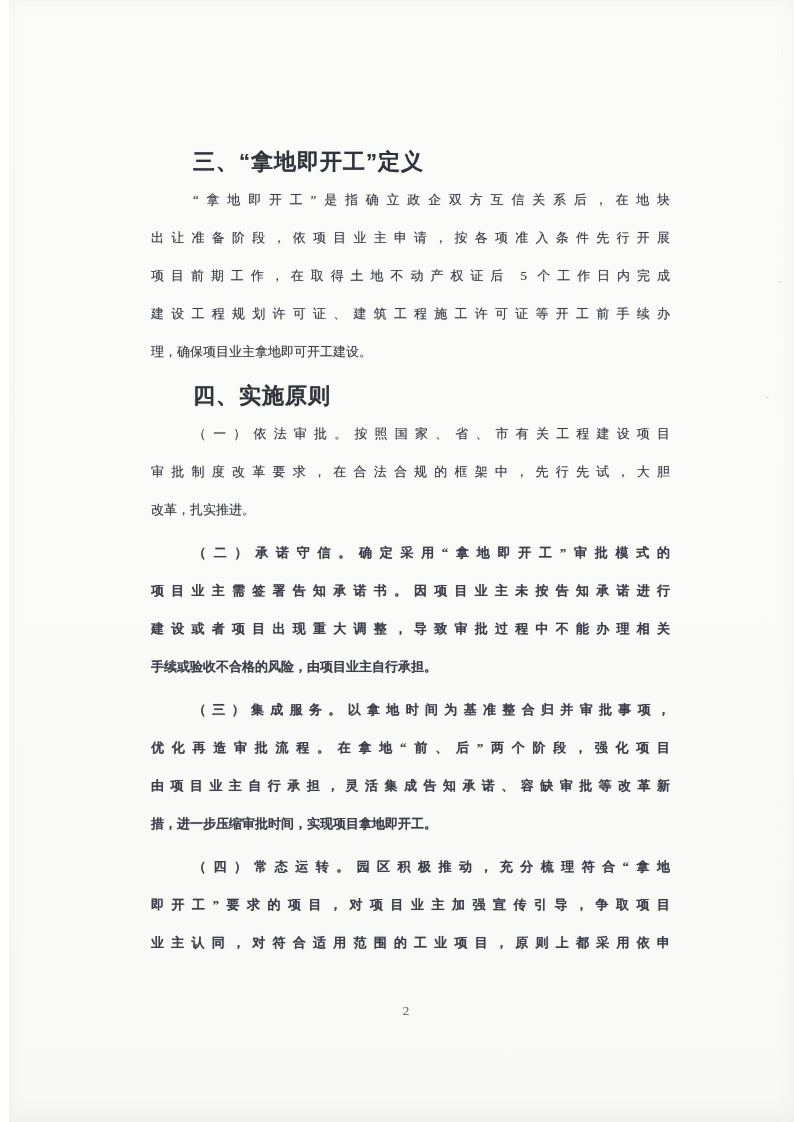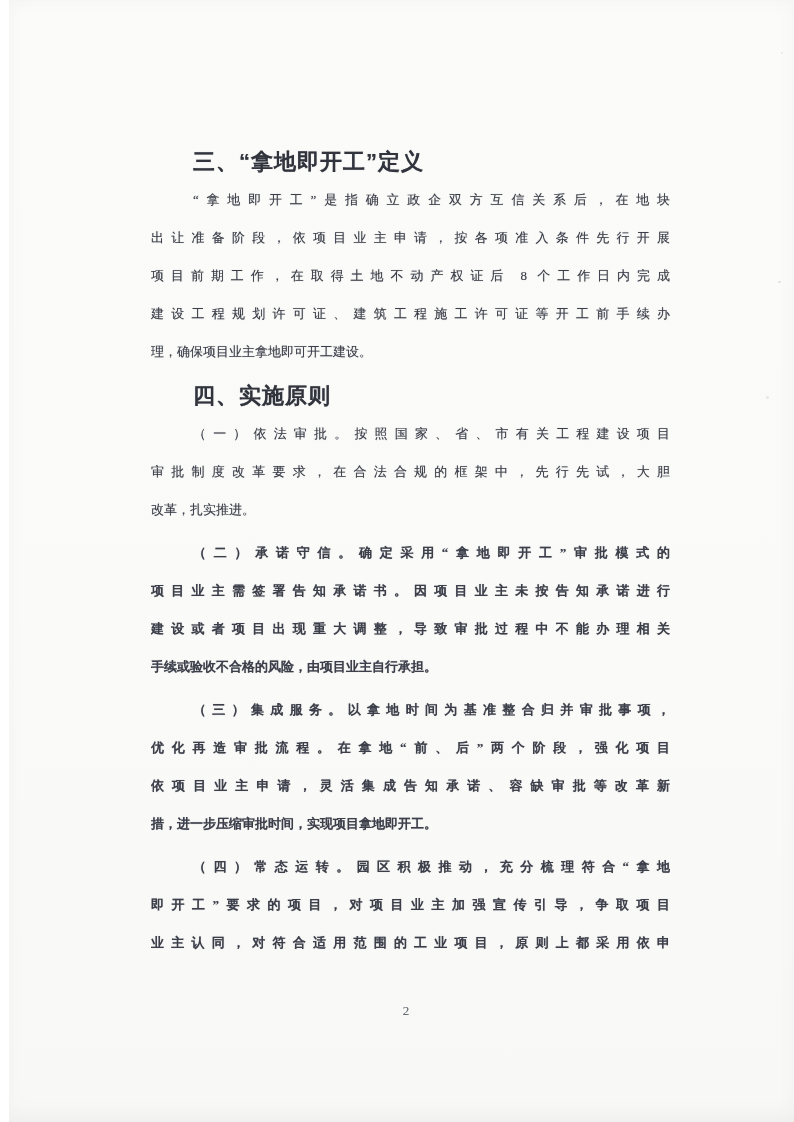--- a/index.html
+++ b/index.html
@@ -97,21 +97,21 @@
   <div class="speck s2"></div>
   <div class="speck s3"></div>
 
   <div class="textblock">
 
     <div class="heading">三、“拿地即开工”定义</div>
 
     <div class="para">
       <div class="line indent">“拿地即开工”是指确立政企双方互信关系后，在地块</div>
       <div class="line">出让准备阶段，依项目业主申请，按各项准入条件先行开展</div>
-      <div class="line">项目前期工作，在取得土地不动产权证后 8 个工作日内完成</div>
+      <div class="line">项目前期工作，在取得土地不动产权证后 5 个工作日内完成</div>
       <div class="line">建设工程规划许可证、建筑工程施工许可证等开工前手续办</div>
       <div class="line last">理，确保项目业主拿地即可开工建设。</div>
     </div>
 
     <div class="heading gap">四、实施原则</div>
 
     <div class="para">
       <div class="line indent">（一）依法审批。按照国家、省、市有关工程建设项目</div>
       <div class="line">审批制度改革要求，在合法合规的框架中，先行先试，大胆</div>
       <div class="line last">改革，扎实推进。</div>
@@ -120,21 +120,21 @@
     <div class="para gap">
       <div class="line indent">（二）承诺守信。确定采用“拿地即开工”审批模式的</div>
       <div class="line">项目业主需签署告知承诺书。因项目业主未按告知承诺进行</div>
       <div class="line">建设或者项目出现重大调整，导致审批过程中不能办理相关</div>
       <div class="line last">手续或验收不合格的风险，由项目业主自行承担。</div>
     </div>
 
     <div class="para gap">
       <div class="line indent">（三）集成服务。以拿地时间为基准整合归并审批事项，</div>
       <div class="line">优化再造审批流程。在拿地“前、后”两个阶段，强化项目</div>
-      <div class="line">依项目业主申请，灵活集成告知承诺、容缺审批等改革新</div>
+      <div class="line">由项目业主自行承担，灵活集成告知承诺、容缺审批等改革新</div>
       <div class="line last">措，进一步压缩审批时间，实现项目拿地即开工。</div>
     </div>
 
     <div class="para gap">
       <div class="line indent">（四）常态运转。园区积极推动，充分梳理符合“拿地</div>
       <div class="line">即开工”要求的项目，对项目业主加强宣传引导，争取项目</div>
       <div class="line">业主认同，对符合适用范围的工业项目，原则上都采用依申</div>
     </div>
 
   </div>

